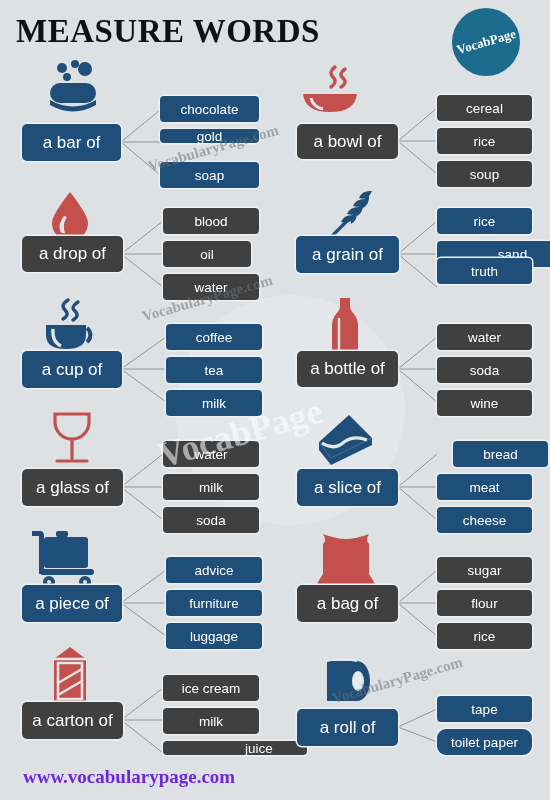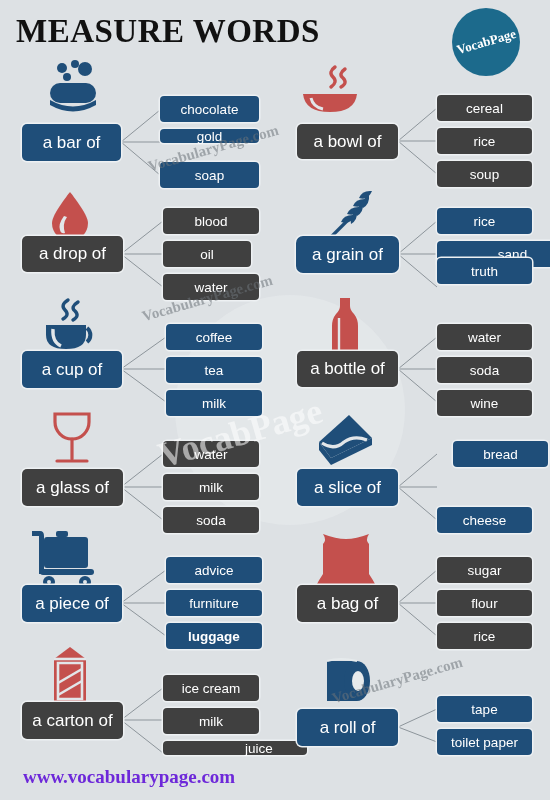--- a/index.html
+++ b/index.html
@@ -205,21 +205,21 @@
         <path d="M45,11 q-11,-1 -14,7 q10,3 14,-7z"></path>
         <path d="M39,19 q-11,-1 -14,7 q10,3 14,-7z"></path>
         <path d="M33,27 q-11,-1 -14,7 q10,3 14,-7z"></path>
         <path d="M47,6 q-8,6 -6,14 q7,-4 6,-14z"></path>
         <path d="M41,14 q-8,6 -6,14 q7,-4 6,-14z"></path>
         <path d="M35,22 q-8,6 -6,14 q7,-4 6,-14z"></path>
       </g>
       <path d="M26,32 L8,50" stroke="#1f4e79" stroke-width="3.2" stroke-linecap="round" fill="none"></path>
     </svg>
   </div>
-  <div class="measure-box blue" style="left:296px;top:236px;width:103px;height:37px;border-radius:7px;">a grain of</div>
+  <div class="measure-box blue" style="left:296px;top:236px;width:103px;height:37px;">a grain of</div>
   <div class="item-box blue" style="left:437px;top:208px;width:95px;height:26px;">rice</div>
   <div class="item-box blue" style="left:437px;top:241px;width:95px;height:26px;padding-left:28px;">sand</div>
   <div class="item-box blue" style="left:437px;top:258px;width:95px;height:26px;">truth</div>
 
   <div class="icon-wrap" style="left:38px;top:297px;">
     <svg width="70" height="58" viewBox="0 0 70 58">
       <g fill="none" stroke="#1f4e79" stroke-width="3.4" stroke-linecap="round">
         <path d="M30,3 q-8,5 -3,10 q5,5 -2,9"></path>
         <path d="M40,5 q-8,5 -3,9 q5,5 -2,9"></path>
       </g>
@@ -262,20 +262,21 @@
   <div class="icon-wrap" style="left:315px;top:412px;">
     <svg width="60" height="55" viewBox="0 0 60 55">
       <path d="M34,3 L57,26 L16,46 L4,30 z" fill="#1f4e79"></path>
       <path d="M4,30 L16,46 L16,53 L4,38 z" fill="#1f4e79"></path>
       <path d="M16,46 L57,26 L57,33 L16,53 z" fill="#1f4e79"></path>
       <path d="M7,31 q12,8 22,-1 q10,-7 23,-2" fill="none" stroke="#e2e6e9" stroke-width="3.2"></path>
     </svg>
   </div>
   <div class="measure-box blue" style="left:297px;top:469px;width:101px;height:37px;">a slice of</div>
   <div class="item-box blue" style="left:437px;top:441px;width:95px;height:26px;margin-left:16px;">bread</div>
+  <div class="item-box blue" style="left:437px;top:474px;width:95px;height:26px;">meat</div>
   <div class="item-box blue" style="left:437px;top:507px;width:95px;height:26px;">cheese</div>
 
   <div class="icon-wrap" style="left:28px;top:527px;">
     <svg width="78" height="62" viewBox="0 0 78 62">
       <g fill="#1f4e79">
         <path d="M4,4 h8 q4,0 4,5 v38 h-5 v-38 h-7 z"></path>
         <rect x="28" y="4" width="12" height="6" rx="2"></rect>
         <rect x="16" y="10" width="44" height="31" rx="3"></rect>
         <rect x="12" y="42" width="54" height="6" rx="3"></rect>
         <circle cx="21" cy="55" r="6"></circle>
@@ -283,21 +284,21 @@
       </g>
       <g fill="#e2e6e9">
         <circle cx="21" cy="55" r="2"></circle>
           <circle cx="57" cy="55" r="2"></circle>
       </g>
     </svg>
   </div>
   <div class="measure-box blue" style="left:22px;top:585px;width:100px;height:37px;">a piece of</div>
   <div class="item-box blue" style="left:166px;top:557px;width:96px;height:26px;">advice</div>
   <div class="item-box blue" style="left:166px;top:590px;width:96px;height:26px;">furniture</div>
-  <div class="item-box blue" style="left:166px;top:623px;width:96px;height:26px;font-weight:bold;">luggage</div>
+  <div class="item-box blue" style="left:166px;top:623px;width:96px;height:26px;">luggage</div>
 
   <div class="icon-wrap" style="left:313px;top:530px;">
     <svg width="66" height="58" viewBox="0 0 66 58">
       <path d="M10,4 q4,6 0,10 v30 q-4,6 -6,10 h58 q-2,-4 -6,-10 v-30 q-4,-4 0,-10 q-13,5 -23,5 q-10,0 -23,-5 z" fill="#c4504d"></path>
     </svg>
   </div>
   <div class="measure-box red" style="left:297px;top:585px;width:101px;height:37px;">a bag of</div>
   <div class="item-box red" style="left:437px;top:557px;width:95px;height:26px;">sugar</div>
   <div class="item-box red" style="left:437px;top:590px;width:95px;height:26px;">flour</div>
   <div class="item-box red" style="left:437px;top:623px;width:95px;height:26px;">rice</div>
@@ -321,17 +322,17 @@
   <div class="icon-wrap" style="left:322px;top:653px;">
     <svg width="62" height="55" viewBox="0 0 62 55">
       <path d="M5,8 h30 v40 h-30 z" fill="#1f4e79"></path>
       <ellipse cx="35" cy="28" rx="13" ry="20" fill="#1f4e79"></ellipse>
       <ellipse cx="36" cy="28" rx="6" ry="10" fill="#e6eaec"></ellipse>
       <path d="M5,8 q13,-4 30,0" fill="none" stroke="#e6eaec" stroke-width="2"></path>
     </svg>
   </div>
   <div class="measure-box blue" style="left:297px;top:709px;width:101px;height:37px;">a roll of</div>
   <div class="item-box blue" style="left:437px;top:696px;width:95px;height:26px;">tape</div>
-  <div class="item-box blue" style="left:437px;top:729px;width:95px;height:26px;">toilet paper</div>
+  <div class="item-box blue" style="left:437px;top:729px;width:95px;height:26px;border-radius:9px;">toilet paper</div>
 
   <div class="footer">www.vocabularypage.com</div>
 
 </div>
 
 </body></html>

